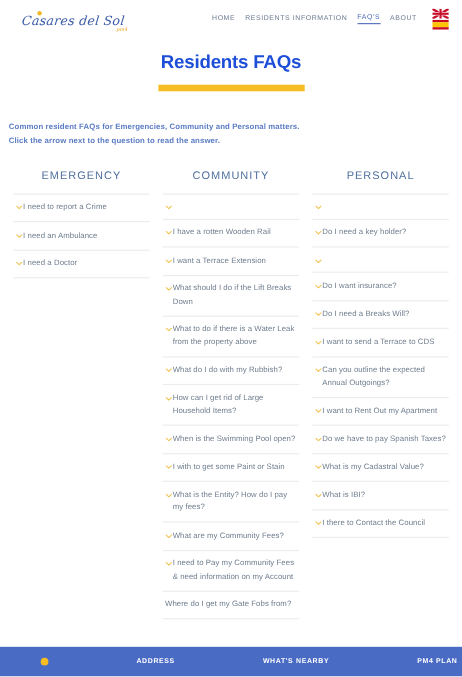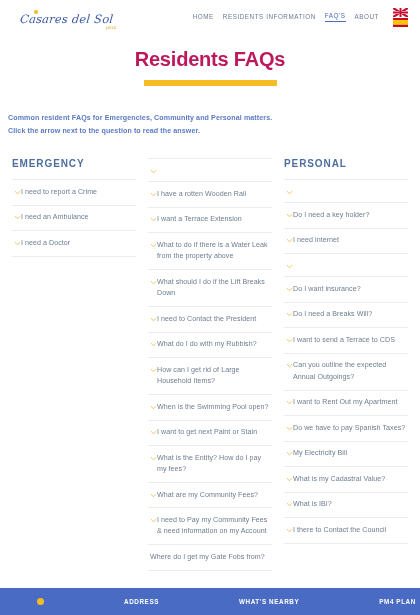--- a/index.html
+++ b/index.html
@@ -91,23 +91,23 @@
     cursor: pointer;
   }
   .flag { width: 15px; height: 9px; display: block; }
 
   
   .page-title-wrap {
     text-align: center;
     padding-top: 14px;
   }
   .page-title {
-    font-size: 20px;
+    font-size: 17px;
     font-weight: bold;
-    color: #be185d;
+    color: #1d4ed8;
     letter-spacing: -0.2px;
     line-height: 1.1;
   }
   .title-rule {
     width: 133px;
     height: 6px;
     background: #f5bd22;
     margin: 10px auto 0 auto;
   }
 
@@ -126,23 +126,23 @@
     display: flex;
     padding: 20px 6px 0 6px;
     align-items: flex-start;
   }
   .faq-col {
     flex: 1 1 0;
     padding: 0 6px;
     min-width: 0;
   }
   .col-title {
-    text-align: left;
+    text-align: center;
     font-size: 10px;
-    font-weight: bold;
+    font-weight: normal;
     letter-spacing: 0.9px;
     color: #4e6f9e;
     padding-bottom: 10px;
   }
 
   .faq-list { list-style: none; }
 
   .faq-item {
     display: flex;
     align-items: flex-start;
@@ -266,20 +266,21 @@
         <li class="faq-item">
           <svg class="chev" viewBox="0 0 12 12">
             <path d="M2 4.2 L6 8 L10 4.2" fill="none" stroke="#f0c14b" stroke-width="1.6" stroke-linecap="round" stroke-linejoin="round"></path>
           </svg>
           <span class="faq-text">I need a Doctor</span>
         </li>
       </ul>
   </section>
 
   <section class="faq-col">
+    <h2 class="col-title">COMMUNITY</h2>
     <ul class="faq-list">
         <li class="faq-item">
           <svg class="chev" viewBox="0 0 12 12">
             <path d="M2 4.2 L6 8 L10 4.2" fill="none" stroke="#f0c14b" stroke-width="1.6" stroke-linecap="round" stroke-linejoin="round"></path>
           </svg>
         </li>
         <li class="faq-item">
           <svg class="chev" viewBox="0 0 12 12">
             <path d="M2 4.2 L6 8 L10 4.2" fill="none" stroke="#f0c14b" stroke-width="1.6" stroke-linecap="round" stroke-linejoin="round"></path>
           </svg>
@@ -288,57 +289,51 @@
         <li class="faq-item">
           <svg class="chev" viewBox="0 0 12 12">
             <path d="M2 4.2 L6 8 L10 4.2" fill="none" stroke="#f0c14b" stroke-width="1.6" stroke-linecap="round" stroke-linejoin="round"></path>
           </svg>
           <span class="faq-text">I want a Terrace Extension</span>
         </li>
         <li class="faq-item">
           <svg class="chev" viewBox="0 0 12 12">
             <path d="M2 4.2 L6 8 L10 4.2" fill="none" stroke="#f0c14b" stroke-width="1.6" stroke-linecap="round" stroke-linejoin="round"></path>
           </svg>
+          <span class="faq-text">What should I do if the Lift Breaks Down</span>
+        </li>
+        <li class="faq-item">
+          <svg class="chev" viewBox="0 0 12 12">
+            <path d="M2 4.2 L6 8 L10 4.2" fill="none" stroke="#f0c14b" stroke-width="1.6" stroke-linecap="round" stroke-linejoin="round"></path>
+          </svg>
           <span class="faq-text">What to do if there is a Water Leak from the property above</span>
         </li>
         <li class="faq-item">
           <svg class="chev" viewBox="0 0 12 12">
             <path d="M2 4.2 L6 8 L10 4.2" fill="none" stroke="#f0c14b" stroke-width="1.6" stroke-linecap="round" stroke-linejoin="round"></path>
           </svg>
-          <span class="faq-text">What should I do if the Lift Breaks Down</span>
-        </li>
-        <li class="faq-item">
-          <svg class="chev" viewBox="0 0 12 12">
-            <path d="M2 4.2 L6 8 L10 4.2" fill="none" stroke="#f0c14b" stroke-width="1.6" stroke-linecap="round" stroke-linejoin="round"></path>
-          </svg>
-          <span class="faq-text">I need to Contact the President</span>
-        </li>
-        <li class="faq-item">
-          <svg class="chev" viewBox="0 0 12 12">
-            <path d="M2 4.2 L6 8 L10 4.2" fill="none" stroke="#f0c14b" stroke-width="1.6" stroke-linecap="round" stroke-linejoin="round"></path>
-          </svg>
           <span class="faq-text">What do I do with my Rubbish?</span>
         </li>
         <li class="faq-item">
           <svg class="chev" viewBox="0 0 12 12">
             <path d="M2 4.2 L6 8 L10 4.2" fill="none" stroke="#f0c14b" stroke-width="1.6" stroke-linecap="round" stroke-linejoin="round"></path>
           </svg>
           <span class="faq-text">How can I get rid of Large Household Items?</span>
         </li>
         <li class="faq-item">
           <svg class="chev" viewBox="0 0 12 12">
             <path d="M2 4.2 L6 8 L10 4.2" fill="none" stroke="#f0c14b" stroke-width="1.6" stroke-linecap="round" stroke-linejoin="round"></path>
           </svg>
           <span class="faq-text">When is the Swimming Pool open?</span>
         </li>
         <li class="faq-item">
           <svg class="chev" viewBox="0 0 12 12">
             <path d="M2 4.2 L6 8 L10 4.2" fill="none" stroke="#f0c14b" stroke-width="1.6" stroke-linecap="round" stroke-linejoin="round"></path>
           </svg>
-          <span class="faq-text">I want to get next Paint or Stain</span>
+          <span class="faq-text">I with to get some Paint or Stain</span>
         </li>
         <li class="faq-item">
           <svg class="chev" viewBox="0 0 12 12">
             <path d="M2 4.2 L6 8 L10 4.2" fill="none" stroke="#f0c14b" stroke-width="1.6" stroke-linecap="round" stroke-linejoin="round"></path>
           </svg>
           <span class="faq-text">What is the Entity? How do I pay my fees?</span>
         </li>
         <li class="faq-item">
           <svg class="chev" viewBox="0 0 12 12">
             <path d="M2 4.2 L6 8 L10 4.2" fill="none" stroke="#f0c14b" stroke-width="1.6" stroke-linecap="round" stroke-linejoin="round"></path>
@@ -368,26 +363,20 @@
         <li class="faq-item">
           <svg class="chev" viewBox="0 0 12 12">
             <path d="M2 4.2 L6 8 L10 4.2" fill="none" stroke="#f0c14b" stroke-width="1.6" stroke-linecap="round" stroke-linejoin="round"></path>
           </svg>
           <span class="faq-text">Do I need a key holder?</span>
         </li>
         <li class="faq-item">
           <svg class="chev" viewBox="0 0 12 12">
             <path d="M2 4.2 L6 8 L10 4.2" fill="none" stroke="#f0c14b" stroke-width="1.6" stroke-linecap="round" stroke-linejoin="round"></path>
           </svg>
-          <span class="faq-text">I need internet</span>
-        </li>
-        <li class="faq-item">
-          <svg class="chev" viewBox="0 0 12 12">
-            <path d="M2 4.2 L6 8 L10 4.2" fill="none" stroke="#f0c14b" stroke-width="1.6" stroke-linecap="round" stroke-linejoin="round"></path>
-          </svg>
         </li>
         <li class="faq-item">
           <svg class="chev" viewBox="0 0 12 12">
             <path d="M2 4.2 L6 8 L10 4.2" fill="none" stroke="#f0c14b" stroke-width="1.6" stroke-linecap="round" stroke-linejoin="round"></path>
           </svg>
           <span class="faq-text">Do I want insurance?</span>
         </li>
         <li class="faq-item">
           <svg class="chev" viewBox="0 0 12 12">
             <path d="M2 4.2 L6 8 L10 4.2" fill="none" stroke="#f0c14b" stroke-width="1.6" stroke-linecap="round" stroke-linejoin="round"></path>
@@ -410,26 +399,20 @@
           <svg class="chev" viewBox="0 0 12 12">
             <path d="M2 4.2 L6 8 L10 4.2" fill="none" stroke="#f0c14b" stroke-width="1.6" stroke-linecap="round" stroke-linejoin="round"></path>
           </svg>
           <span class="faq-text">I want to Rent Out my Apartment</span>
         </li>
         <li class="faq-item">
           <svg class="chev" viewBox="0 0 12 12">
             <path d="M2 4.2 L6 8 L10 4.2" fill="none" stroke="#f0c14b" stroke-width="1.6" stroke-linecap="round" stroke-linejoin="round"></path>
           </svg>
           <span class="faq-text">Do we have to pay Spanish Taxes?</span>
-        </li>
-        <li class="faq-item">
-          <svg class="chev" viewBox="0 0 12 12">
-            <path d="M2 4.2 L6 8 L10 4.2" fill="none" stroke="#f0c14b" stroke-width="1.6" stroke-linecap="round" stroke-linejoin="round"></path>
-          </svg>
-          <span class="faq-text">My Electricity Bill</span>
         </li>
         <li class="faq-item">
           <svg class="chev" viewBox="0 0 12 12">
             <path d="M2 4.2 L6 8 L10 4.2" fill="none" stroke="#f0c14b" stroke-width="1.6" stroke-linecap="round" stroke-linejoin="round"></path>
           </svg>
           <span class="faq-text">What is my Cadastral Value?</span>
         </li>
         <li class="faq-item">
           <svg class="chev" viewBox="0 0 12 12">
             <path d="M2 4.2 L6 8 L10 4.2" fill="none" stroke="#f0c14b" stroke-width="1.6" stroke-linecap="round" stroke-linejoin="round"></path>

